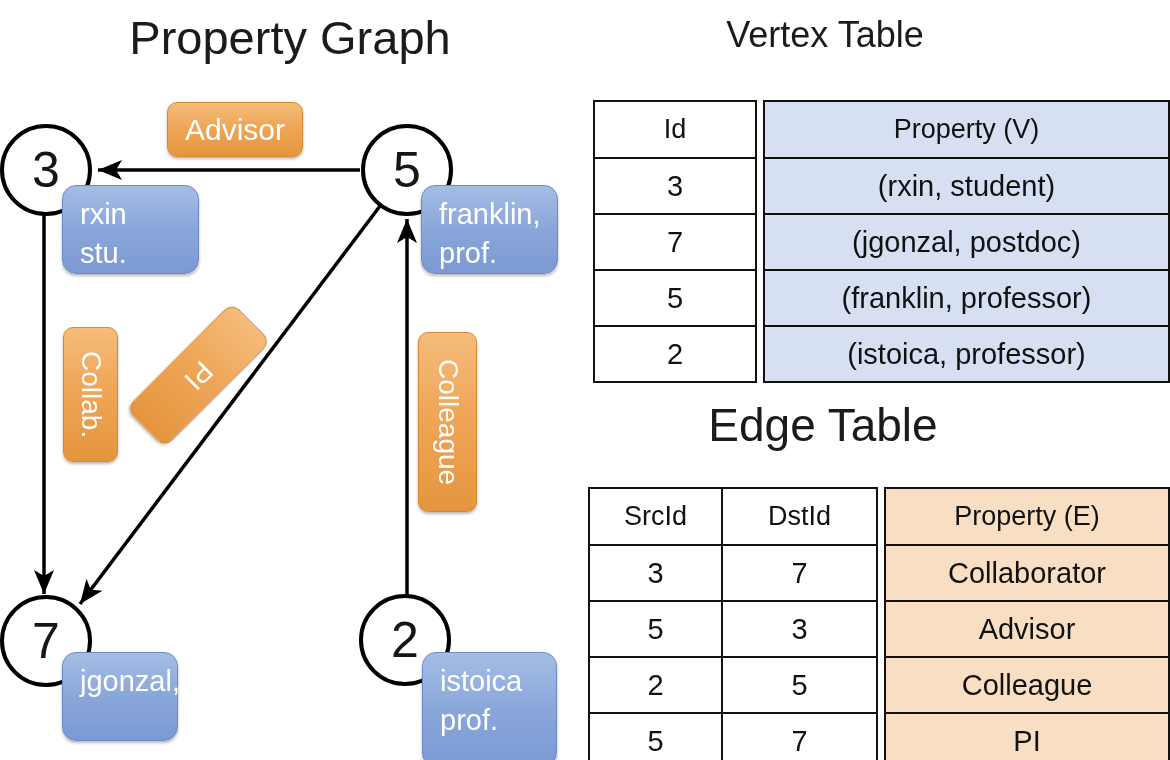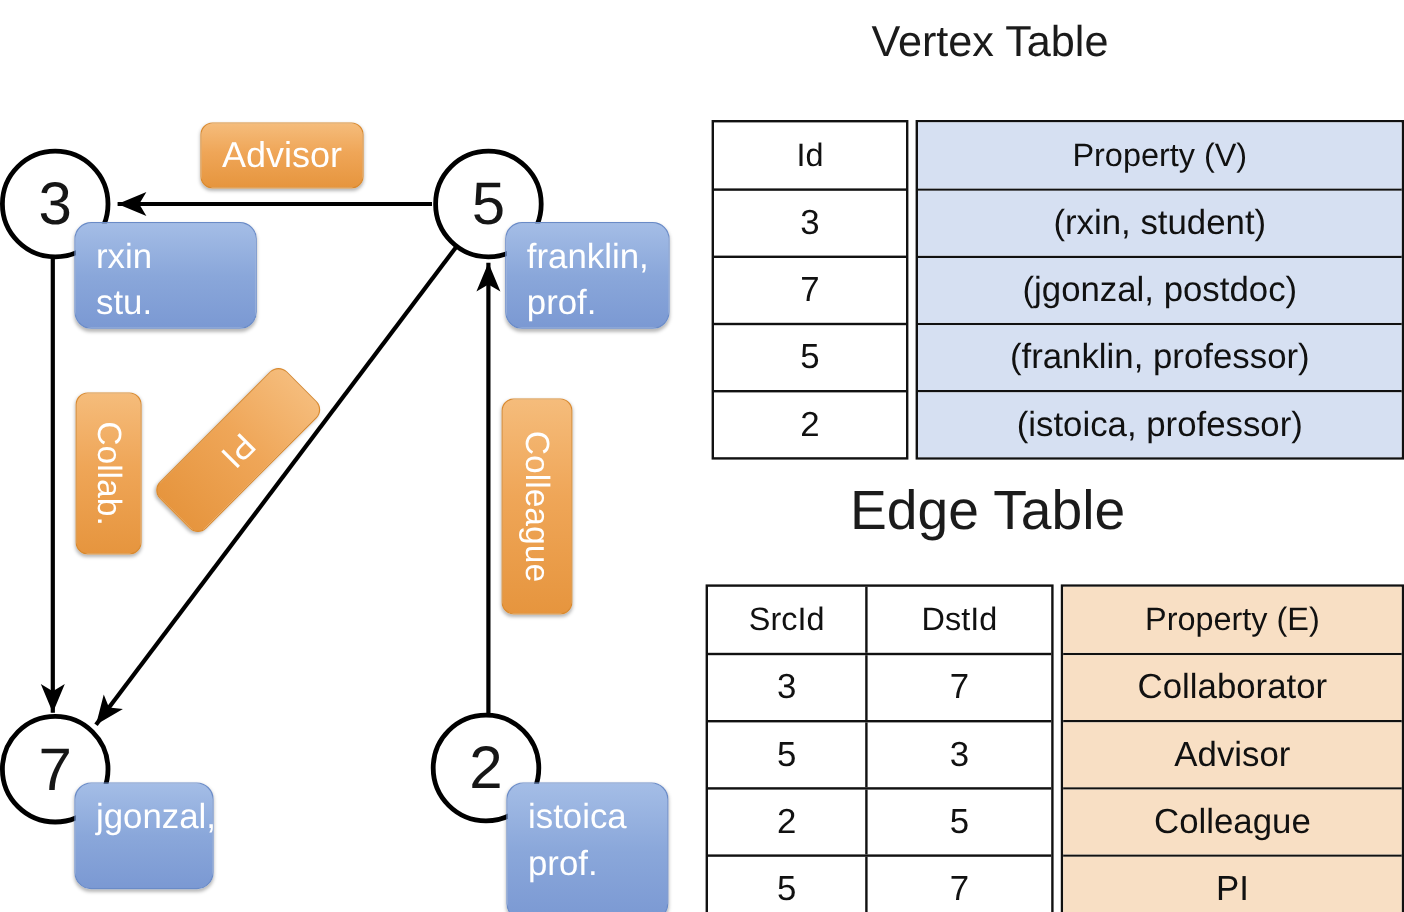--- a/index.html
+++ b/index.html
@@ -48,20 +48,21 @@
   .cell:first-child{border-left:none;}
   .hrow .cell{height:55px; font-weight:normal; font-size:27px;}
   .fill-blue .cell{background:#D6E0F2;}
   .fill-tan .cell{background:#F8DFC4;}
 </style>
 </head>
 <body>
 
 <div class="canvas">
 
+  <div class="title" style="left:20px; top:10px; width:540px;">Property Graph</div>
 
   <svg class="edges-svg" viewBox="0 0 570 760">
     <defs>
       <marker id="arrow" orient="auto" markerUnits="userSpaceOnUse" markerWidth="28" markerHeight="26" refX="26" refY="13">
         <path d="M2,3 L26,13 L2,23 L8,13 Z" fill="#000"></path>
       </marker>
     </defs>
     <line x1="360" y1="170" x2="98" y2="170" stroke="#000" stroke-width="3.5" marker-end="url(#arrow)"></line>
     <line x1="44" y1="215" x2="44" y2="594" stroke="#000" stroke-width="3.5" marker-end="url(#arrow)"></line>
     <line x1="380" y1="206" x2="80" y2="604" stroke="#000" stroke-width="3.5" marker-end="url(#arrow)"></line>
@@ -74,21 +75,21 @@
   <div class="node" style="left:361px; top:124px;">
     <span>5</span>
   </div>
   <div class="node" style="left:0px;   top:595px;">
     <span>7</span>
   </div>
   <div class="node" style="left:359px; top:594px;">
     <span>2</span>
   </div>
 
-  <div class="bbox" style="left:62px;  top:185px; width:152px; height:89px;">
+  <div class="bbox" style="left:62px;  top:185px; width:137px; height:89px;">
     <div>rxin</div>
     <div>stu.</div>
   </div>
   <div class="bbox" style="left:421px; top:185px; width:137px; height:89px;">
     <div>franklin,</div>
     <div>prof.</div>
   </div>
   <div class="bbox" style="left:62px;  top:652px; width:116px; height:89px;">
     <div>jgonzal,</div>
   </div>

